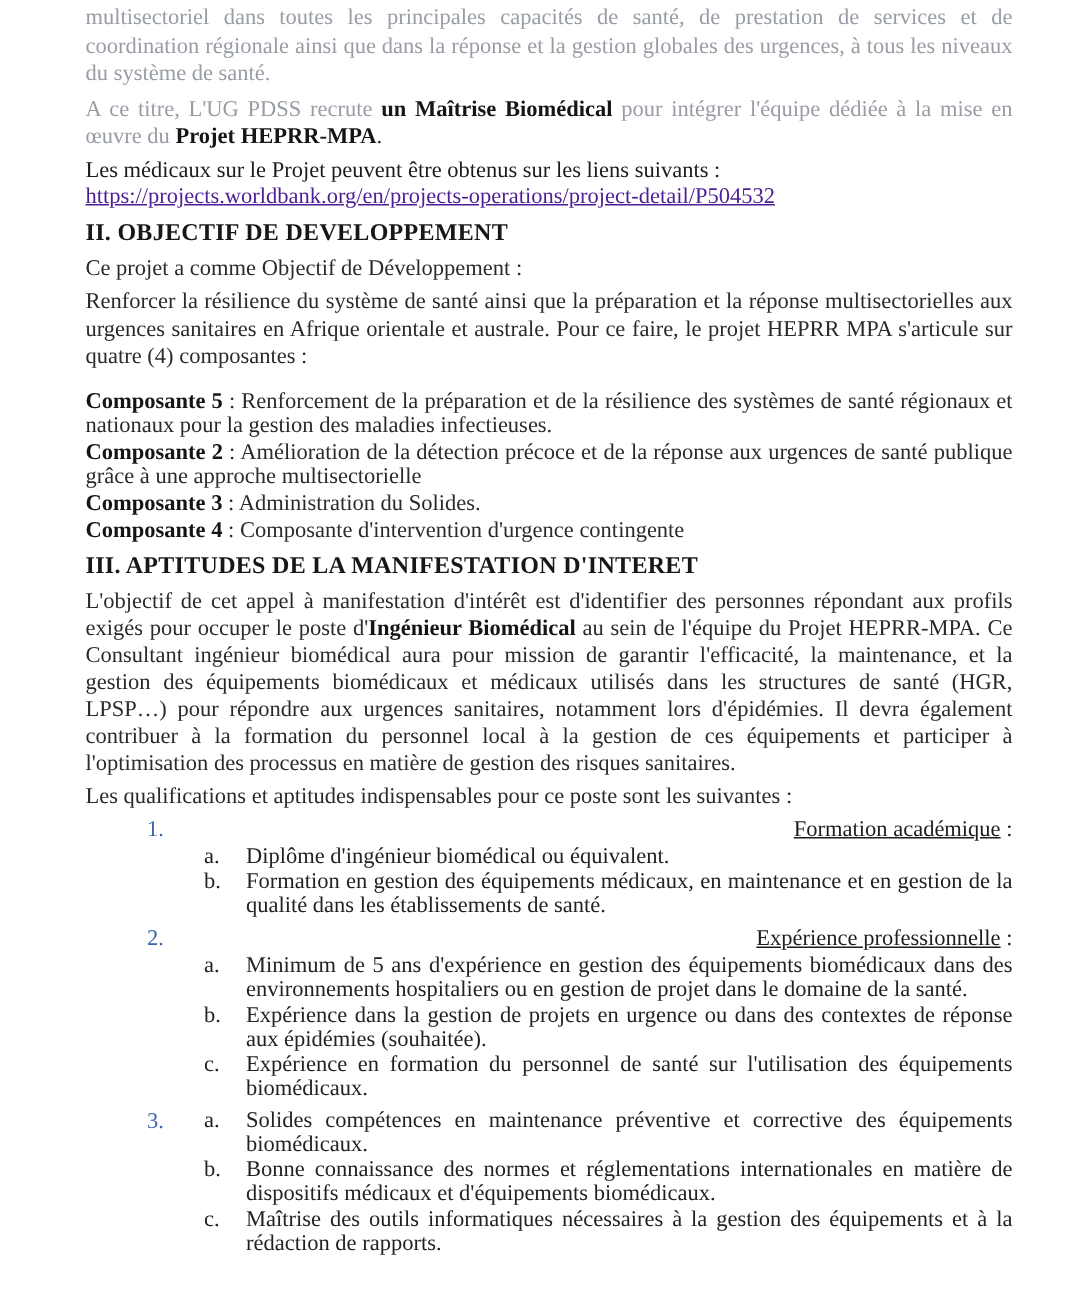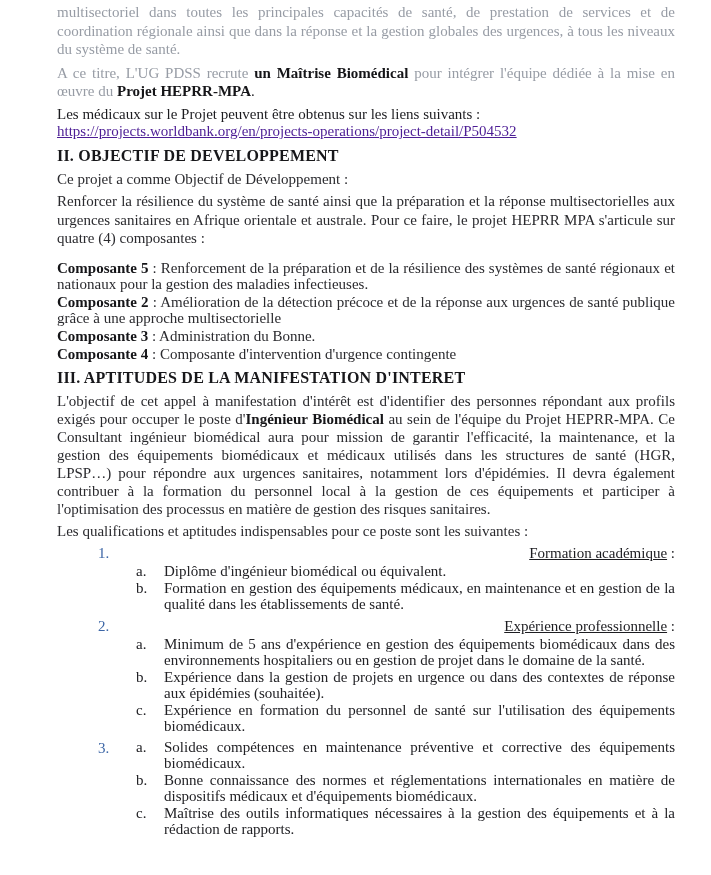--- a/index.html
+++ b/index.html
@@ -94,21 +94,21 @@
 
   <h2>II. OBJECTIF DE DEVELOPPEMENT</h2>
 
   <p class="para" style="margin-bottom:4px">Ce projet a comme Objectif de Développement :</p>
 
   <p class="para" style="margin-bottom:12px">Renforcer la résilience du système de santé ainsi que la préparation et la réponse multisectorielles aux urgences sanitaires en Afrique orientale et australe. Pour ce faire, le projet HEPRR MPA s'articule sur quatre (4) composantes :</p>
 
   <div class="comp-block">
     <div class="comp-line"><b>Composante 5</b><span> : Renforcement de la préparation et de la résilience des systèmes de santé régionaux et nationaux pour la gestion des maladies infectieuses.</span></div>
     <div class="comp-line"><b>Composante 2</b><span> : Amélioration de la détection précoce et de la réponse aux urgences de santé publique grâce à une approche multisectorielle</span></div>
-    <div class="comp-line"><b>Composante 3</b><span> : Administration du Bonne.</span></div>
+    <div class="comp-line"><b>Composante 3</b><span> : Administration du Solides.</span></div>
     <div class="comp-line"><b>Composante 4</b><span> : Composante d'intervention d'urgence contingente</span></div>
   </div>
 
   <h2>III. APTITUDES DE LA MANIFESTATION D'INTERET</h2>
 
   <p class="para para3" style="margin-bottom:4px"><span>L'objectif de cet appel à manifestation d'intérêt est d'identifier des personnes répondant aux profils exigés pour occuper le poste d'</span><b>Ingénieur Biomédical</b><span> au sein de l'équipe du Projet HEPRR-MPA.  Ce Consultant ingénieur biomédical aura pour mission de garantir l'efficacité, la maintenance, et la gestion des équipements biomédicaux et médicaux utilisés dans les structures de santé (HGR, LPSP…) pour répondre aux urgences sanitaires, notamment lors d'épidémies. Il devra également contribuer à la formation du personnel local à la gestion de ces équipements et participer à l'optimisation des processus en matière de gestion des risques sanitaires.</span></p>
 
 
   <p class="para" style="margin-bottom:4px">Les qualifications et aptitudes indispensables pour ce poste sont les suivantes :</p>
 

